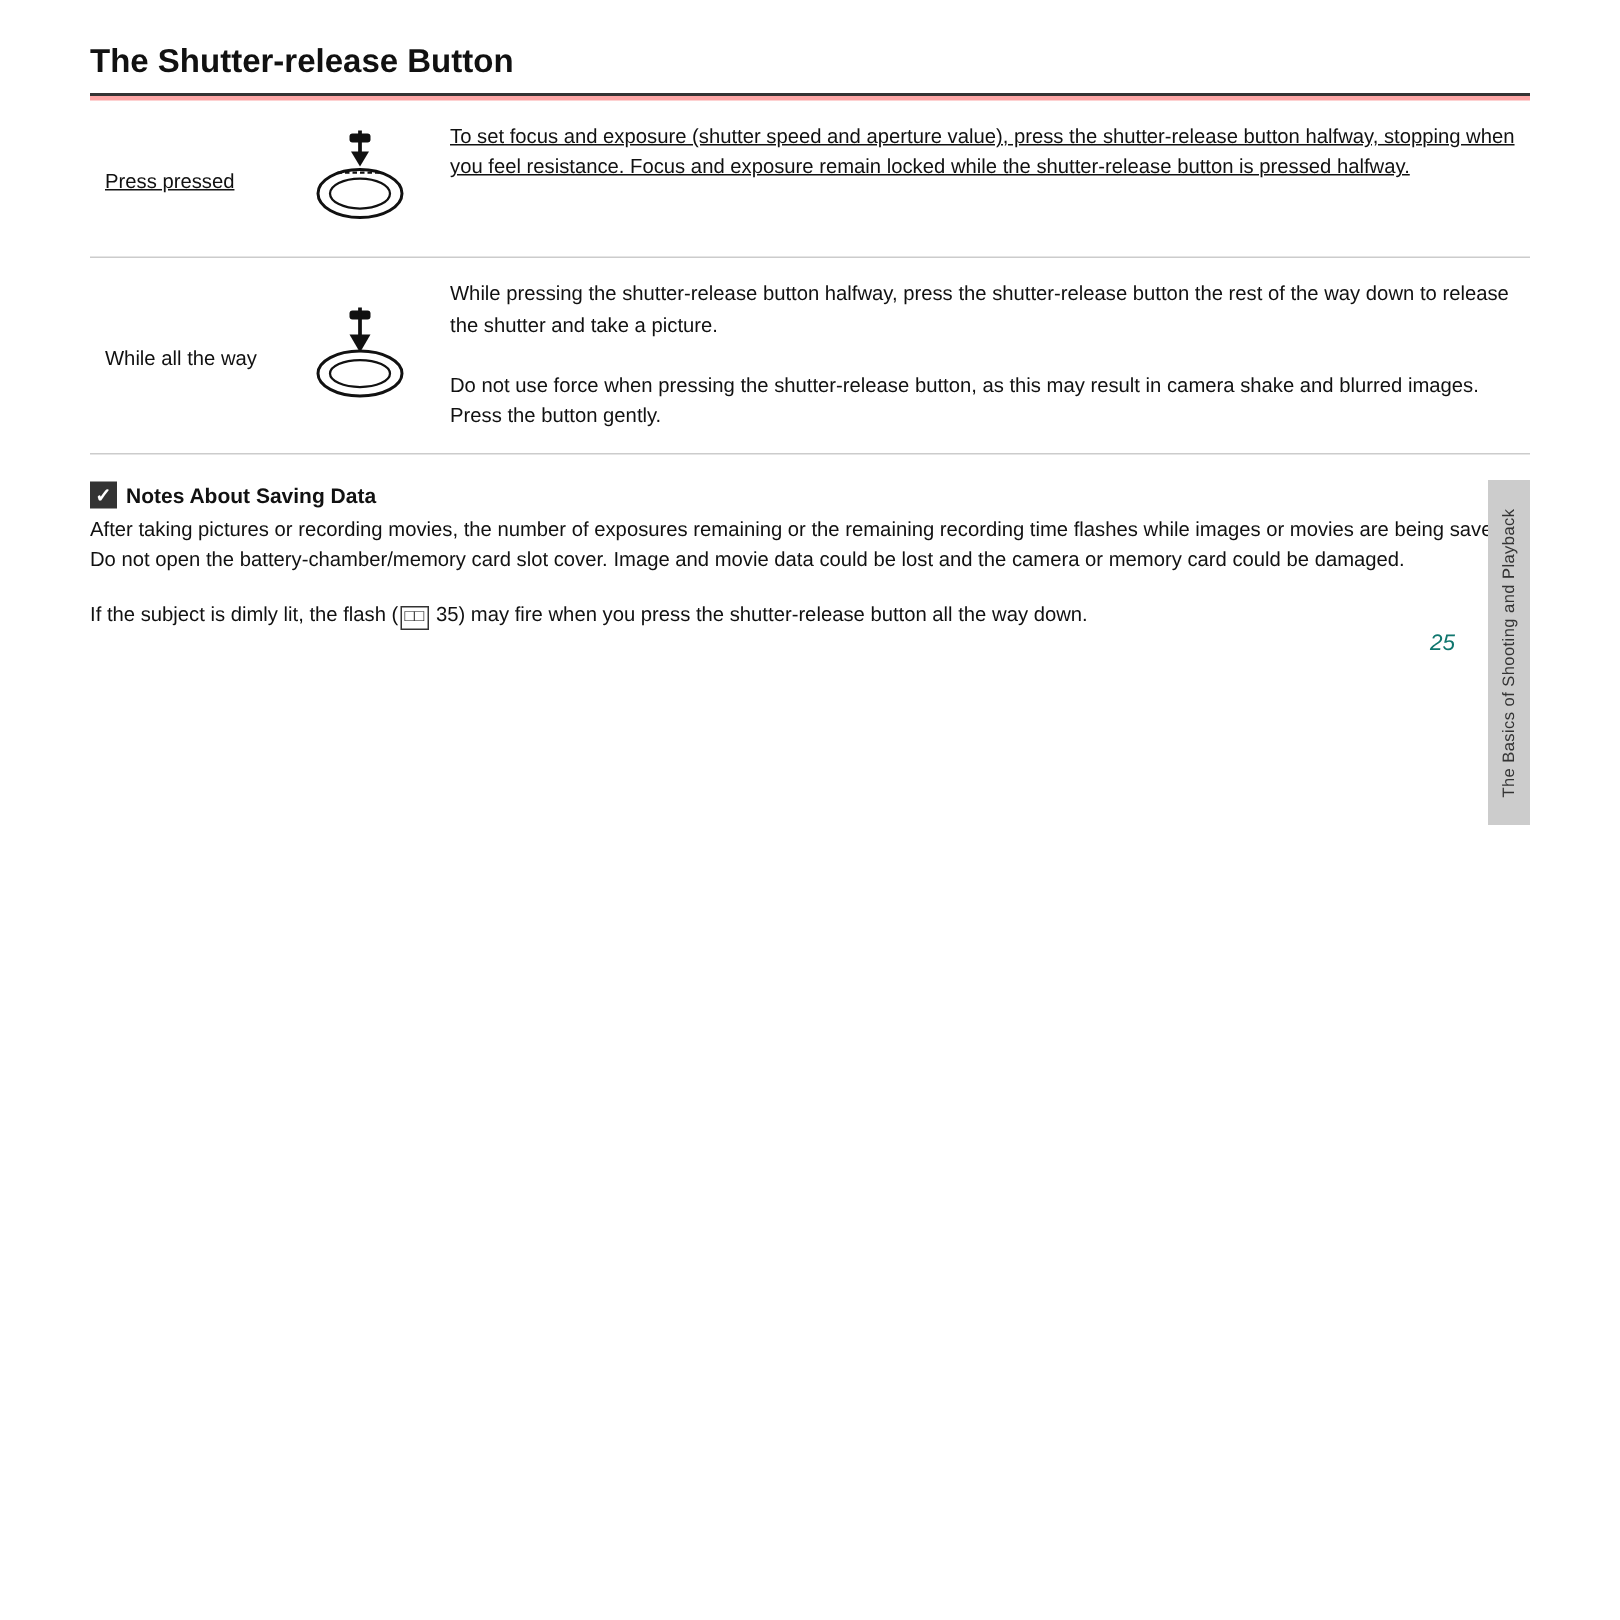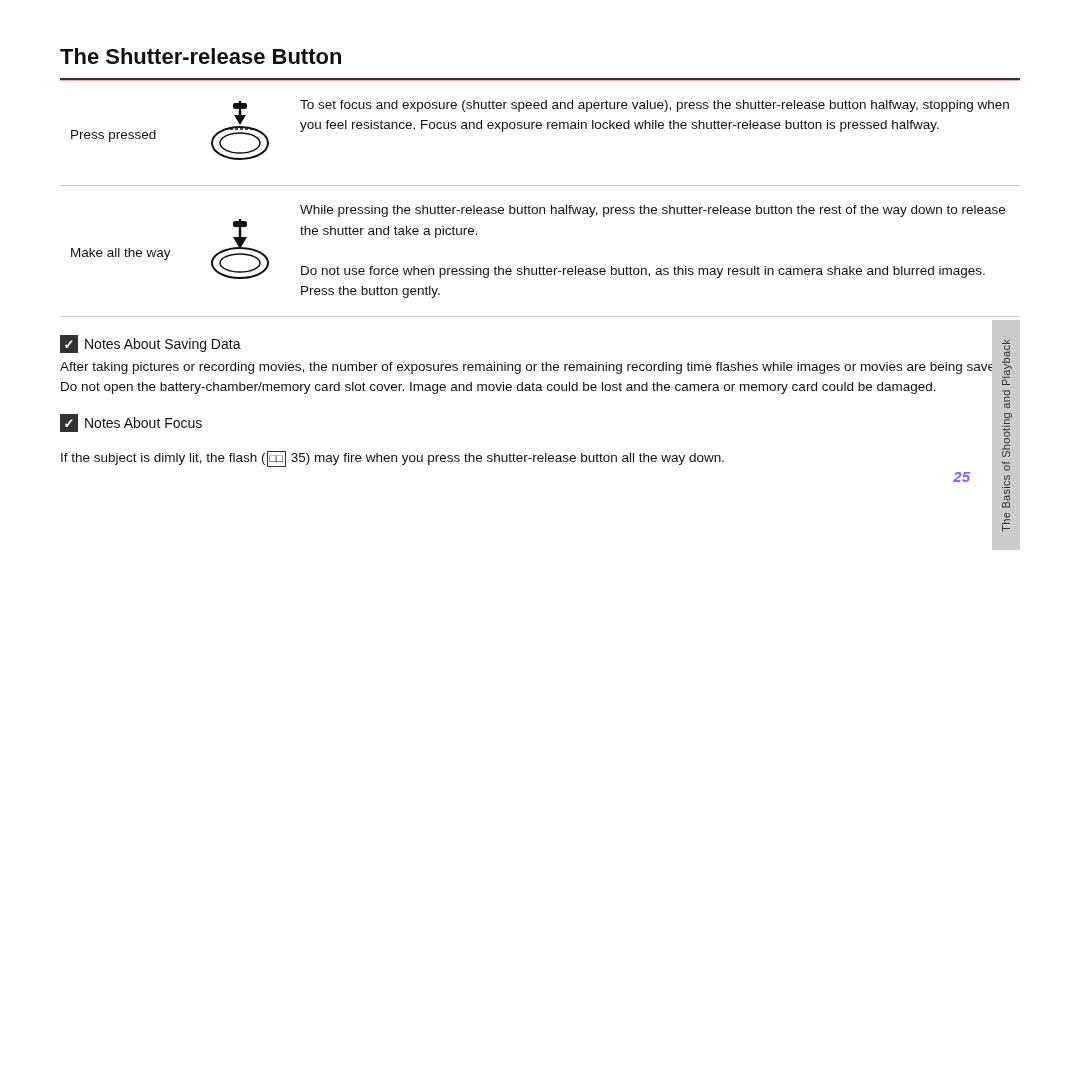--- a/index.html
+++ b/index.html
@@ -10,21 +10,21 @@
       color: #111;
       width: 1080px;
       height: 1080px;
       overflow: hidden;
       position: relative;
     }
 
     .page {
       width: 960px;
       margin: 0 auto;
-      padding: 44px 0 30px 0;
+      padding: 28px 0 30px 0;
       position: relative;
     }
 
     h1.page-title {
       font-size: 22px;
       font-weight: bold;
       font-family: Arial, Helvetica, sans-serif;
       border-bottom: 2px solid #333;
       padding-bottom: 8px;
       margin-bottom: 0;
@@ -39,21 +39,22 @@
     .shutter-table td {
       padding: 14px 10px;
       vertical-align: top;
       border-bottom: 1px solid #ccc;
       font-family: Arial, Helvetica, sans-serif;
       font-size: 13.5px;
       line-height: 1.5;
     }
 
     .shutter-table tr:first-child td {
-      border-top: 1px solid #fca5a5;
+      border-top: 3px solid #fca5a5;
+      text-decoration: underline;
     }
 
     .label-cell {
       width: 130px;
       padding-top: 18px !important;
       font-size: 13.5px;
       vertical-align: middle !important;
     }
 
     .icon-cell {
@@ -73,21 +74,21 @@
     }
 
     
     .notes-section {
       margin-bottom: 16px;
     }
 
     .notes-heading {
       font-family: Arial, Helvetica, sans-serif;
       font-size: 14px;
-      font-weight: normal;
+      font-weight: bold;
       display: flex;
       align-items: center;
       gap: 6px;
       margin-bottom: 4px;
     }
 
     .notes-heading .check-icon {
       display: inline-block;
       width: 18px;
       height: 18px;
@@ -169,22 +170,21 @@
       letter-spacing: 0.3px;
     }
 
     .page-number {
       position: absolute;
       bottom: 30px;
       right: 50px;
       font-family: Arial, Helvetica, sans-serif;
       font-size: 15px;
       font-style: italic;
-      color: #8b5cf6;
-      font-weight: bold;
+      color: #0f766e;
     }
   </style>
 </head>
 <body>
 
 <div class="page">
 
   <h1 class="page-title">The Shutter-release Button</h1>
 
   <table class="shutter-table">
@@ -204,21 +204,21 @@
             <line x1="35" y1="6" x2="35" y2="26" stroke="#111" stroke-width="2.5"></line>
             <polygon points="35,30 29,20 41,20" fill="#111"></polygon>
 
             <line x1="20" y1="34" x2="50" y2="34" stroke="#111" stroke-width="1.5" stroke-dasharray="3,2"></line>
           </svg>
         </td>
         <td class="desc-cell">To set focus and exposure (shutter speed and aperture value), press the shutter-release button halfway, stopping when you feel resistance. Focus and exposure remain locked while the shutter-release button is pressed halfway.</td>
       </tr>
 
       <tr>
-        <td class="label-cell">Make all the way</td>
+        <td class="label-cell">While all the way</td>
         <td class="icon-cell">
           <svg viewBox="0 0 70 70" xmlns="http://www.w3.org/2000/svg">
 
             <ellipse cx="35" cy="50" rx="28" ry="15" fill="none" stroke="#111" stroke-width="2"></ellipse>
             <ellipse cx="35" cy="50" rx="20" ry="9" fill="none" stroke="#111" stroke-width="1.5"></ellipse>
 
             <rect x="28" y="8" width="14" height="6" rx="2" fill="#111"></rect>
 
             <line x1="35" y1="6" x2="35" y2="30" stroke="#111" stroke-width="2.5"></line>
             <polygon points="35,36 28,24 42,24" fill="#111"></polygon>
@@ -236,24 +236,20 @@
     <div class="notes-heading">
       <span class="check-icon"></span>
       <span>Notes About Saving Data</span>
     </div>
     <p class="notes-body">
       After taking pictures or recording movies, the number of exposures remaining or the remaining recording time flashes while images or movies are being saved. <b>Do not open the battery-chamber/memory card slot cover.</b> Image and movie data could be lost and the camera or memory card could be damaged.
     </p>
   </div>
 
   <div class="notes-section">
-    <div class="notes-heading">
-      <span class="check-icon"></span>
-      <span>Notes About Focus</span>
-    </div>
   </div>
 
   <div class="notes-section">
     <p class="notes-body">
       If the subject is dimly lit, the flash (<span class="ref-box">□□</span> 35) may fire when you press the shutter-release button all the way down.
     </p>
   </div>
 
 
   <div class="side-tab">

